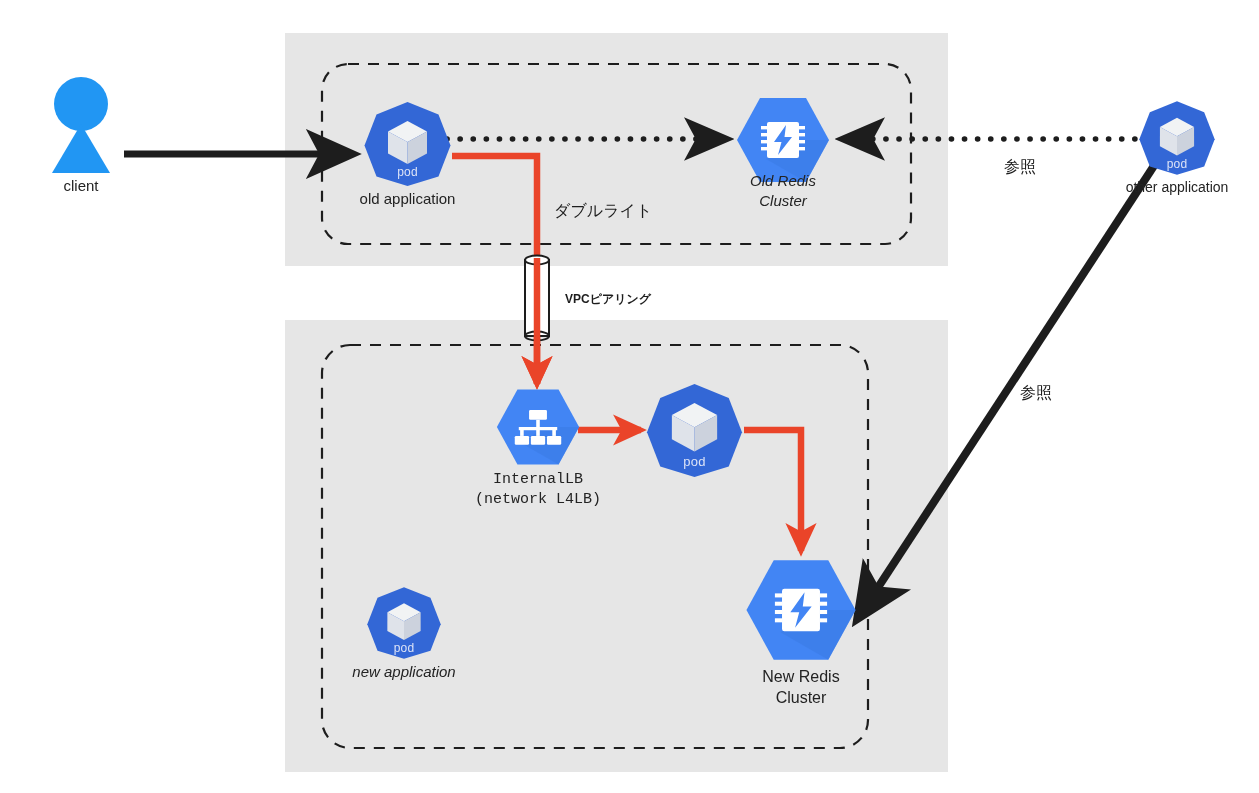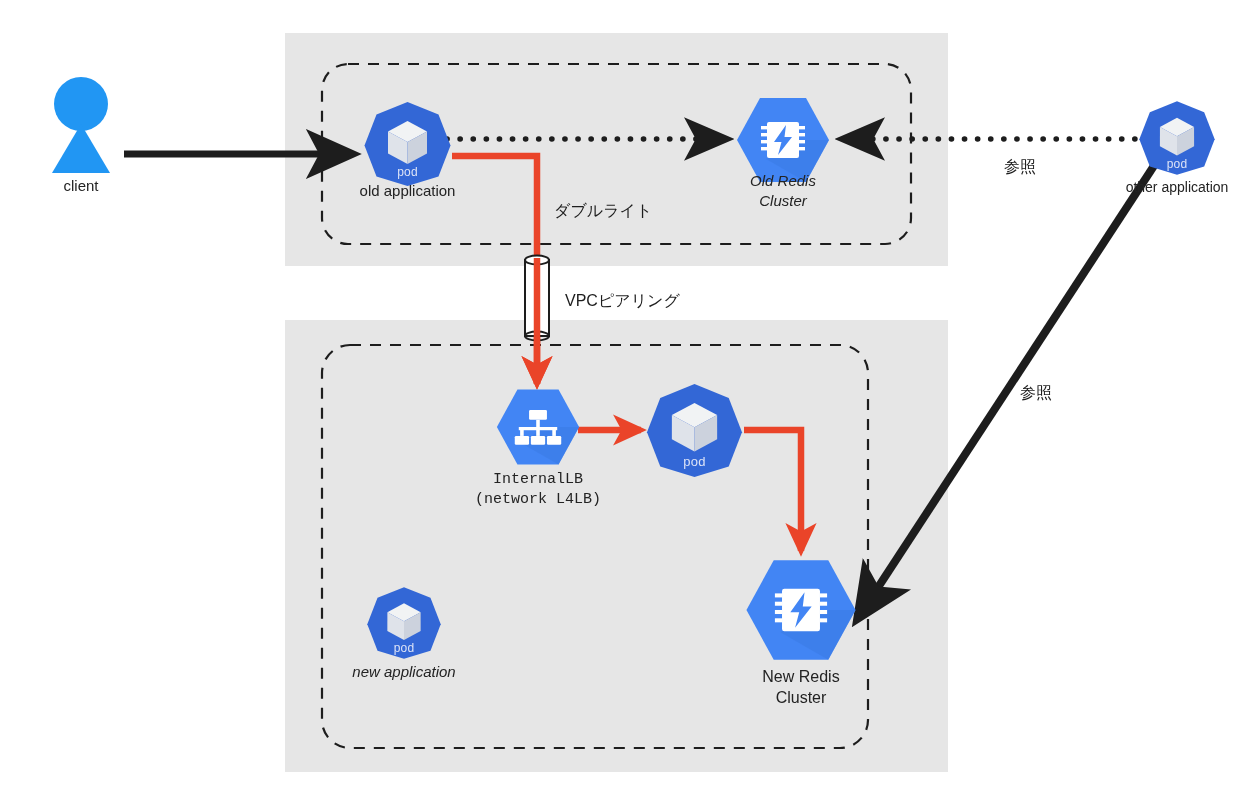--- a/index.html
+++ b/index.html
@@ -7,21 +7,21 @@
        font-family:"Liberation Sans","DejaVu Sans",sans-serif;color:#222;}
   .stage{position:absolute;left:0;top:0;width:1259px;height:793px;}
   .svg-layer{position:absolute;left:0;top:0;width:1259px;height:793px;}
   .node{position:absolute;text-align:center;}
   .label{position:absolute;text-align:center;white-space:pre-line;line-height:1.3;
          color:#232323;font-size:15px;left:50%;transform:translateX(-50%);}
   .label.big{font-size:19px;}
   .podtext{position:absolute;left:0;right:0;bottom:11px;text-align:center;
            color:#dce3f7;font-size:12px;font-weight:400;letter-spacing:.2px;}
   .freetext{position:absolute;font-size:16px;color:#1d1d1d;white-space:nowrap;}
-  .freetext.bold{font-weight:normal;font-size:16px;}
+  .freetext.bold{font-weight:bold;font-size:12px;}
 </style>
 </head>
 <body>
 
 <div class="stage">
 
   <svg class="svg-layer" viewBox="0 0 1259 793">
     <defs>
       <marker id="blackArrow" markerWidth="9" markerHeight="9" refX="7.5" refY="4.5" orient="auto">
         <path d="M0,0.6 L9,4.5 L0,8.4 L2.1,4.5 Z" fill="#1d1d1d"></path>
@@ -78,21 +78,21 @@
   <div class="node" style="left:363px;top:101px;width:89px;">
     <svg width="89" height="86" viewBox="0 0 89 86">
       <path d="M44.5,1 L75.5,13.5 L87.5,44.5 L75.5,75.5 L44.5,85 L13.5,75.5 L1.5,44.5 L13.5,13.5 Z" fill="#3367d6"></path>
       <g>
         <path d="M44.5,20 L64,30.5 L44.5,41 L25,30.5 Z" fill="#f1f3f4"></path>
         <path d="M25,30.5 L44.5,41 L44.5,63 L25,52.5 Z" fill="#dfe3ea"></path>
         <path d="M64,30.5 L64,52.5 L44.5,63 L44.5,41 Z" fill="#ccd2dd"></path>
       </g>
     </svg>
     <div class="podtext" style="bottom:12px;">pod</div>
-    <div class="label" style="top:80px;width:200px;">old application</div>
+    <div class="label" style="top:88px;width:200px;">old application</div>
   </div>
 
   <div class="node" style="left:736px;top:97px;width:94px;">
     <svg width="94" height="86" viewBox="0 0 94 86">
       <path d="M24,1 L70,1 L93,43 L70,85 L24,85 L1,43 Z" fill="#4285f4"></path>
       <path d="M70,85 L93,43 L52,43 L30,62 Z" fill="#3b7ae4" opacity=".55"></path>
       <g fill="#ffffff">
         <rect x="31" y="25" width="32" height="36" rx="2"></rect>
         <rect x="25" y="29" width="6" height="3.4"></rect>
         <rect x="25" y="36" width="6" height="3.4"></rect>

